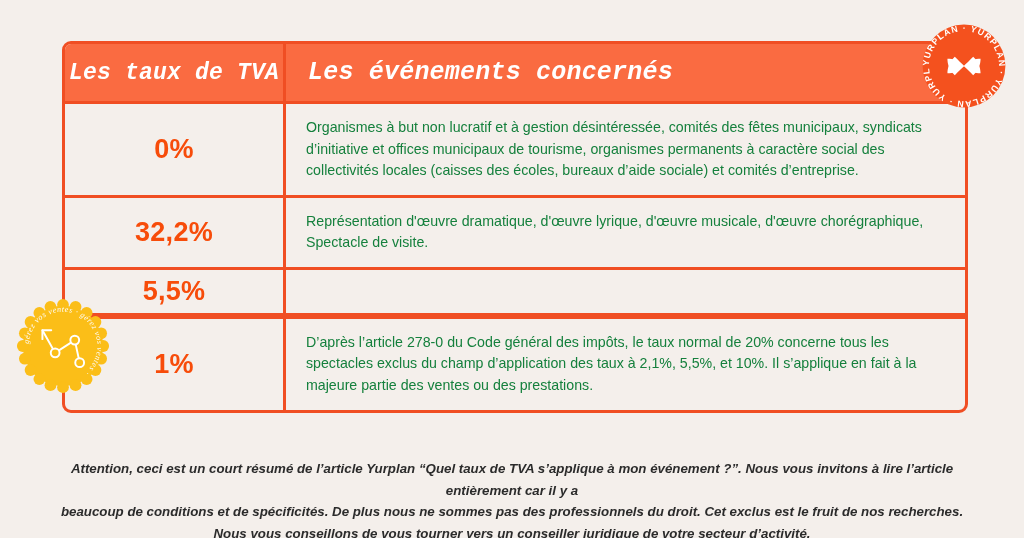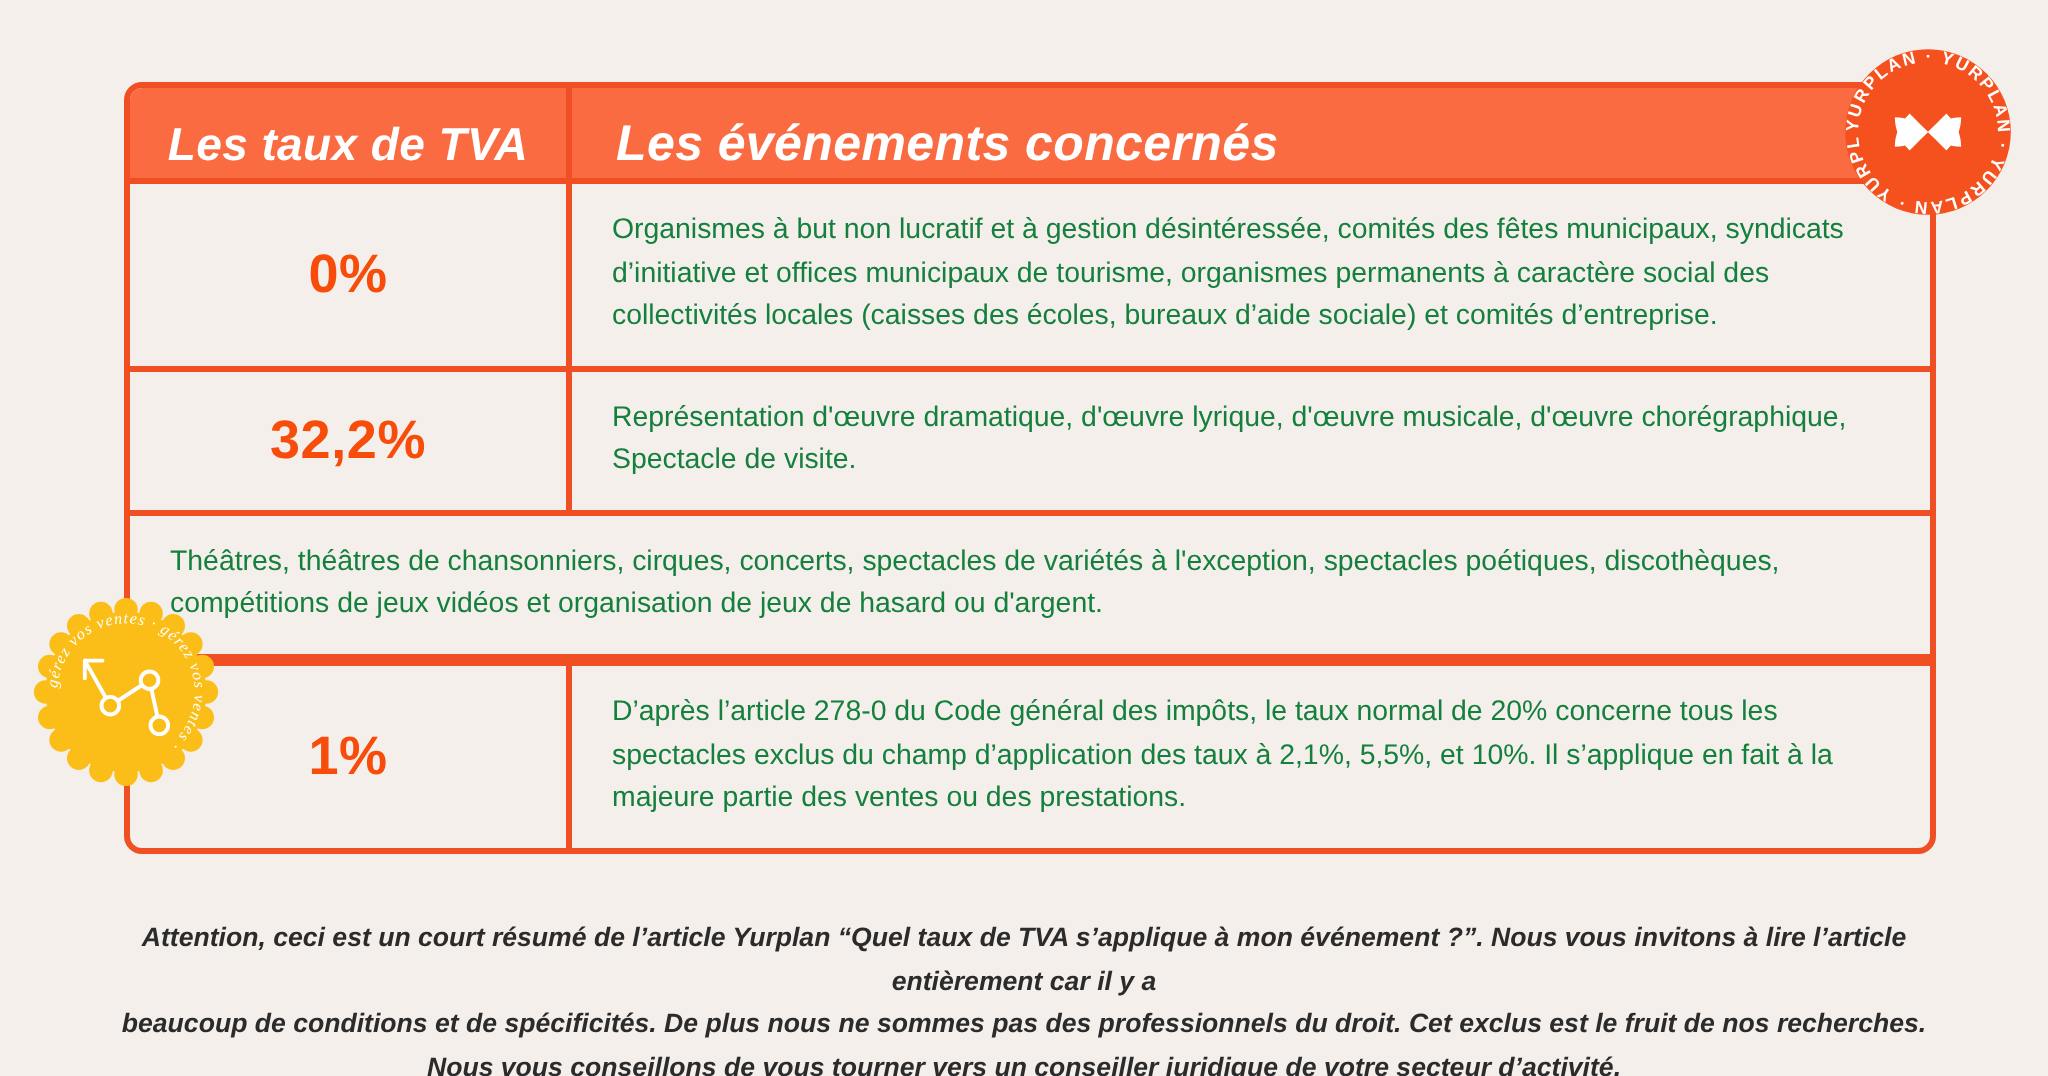--- a/index.html
+++ b/index.html
@@ -62,21 +62,22 @@
   }
 
   
   .row.header {
     background: #FA6B41;
   }
   .row.header .cell-rate,
   .row.header .cell-desc {
     border-right-color: #F04E23;
     padding-top: 14px;
-    padding-bottom: 2px;
+    padding-bottom: 14px;
+    font-family: Liberation Mono, monospace;
   }
   .header-title {
     font-size: 24px;
     font-weight: bold;
     font-style: italic;
     color: #FFFFFF;
     letter-spacing: 0.2px;
     white-space: nowrap;
   }
   .header-title.left {
@@ -164,22 +165,22 @@
     <div class="row">
       <div class="cell-rate">
         <span class="rate-value">32,2%</span>
       </div>
       <div class="cell-desc">
         <span class="desc-text">Représentation d'œuvre dramatique, d'œuvre lyrique, d'œuvre musicale, d'œuvre chorégraphique, Spectacle de visite.</span>
       </div>
     </div>
 
     <div class="row">
-      <div class="cell-desc">
-        <span class="desc-text">Théâtres, théâtres de chansonniers, cirques, concerts, spectacles de variétés à l'exception, spectacles poétiques, discothèques, compétitions de jeux vidéos et organisation de jeux de hasard ou d'argent.</span>
+      <div class="cell-rate">
+        <span class="rate-value">5,5%</span>
       </div>
     </div>
 
     <div class="row">
     </div>
 
     <div class="row">
       <div class="cell-rate">
         <span class="rate-value">1%</span>
       </div>

